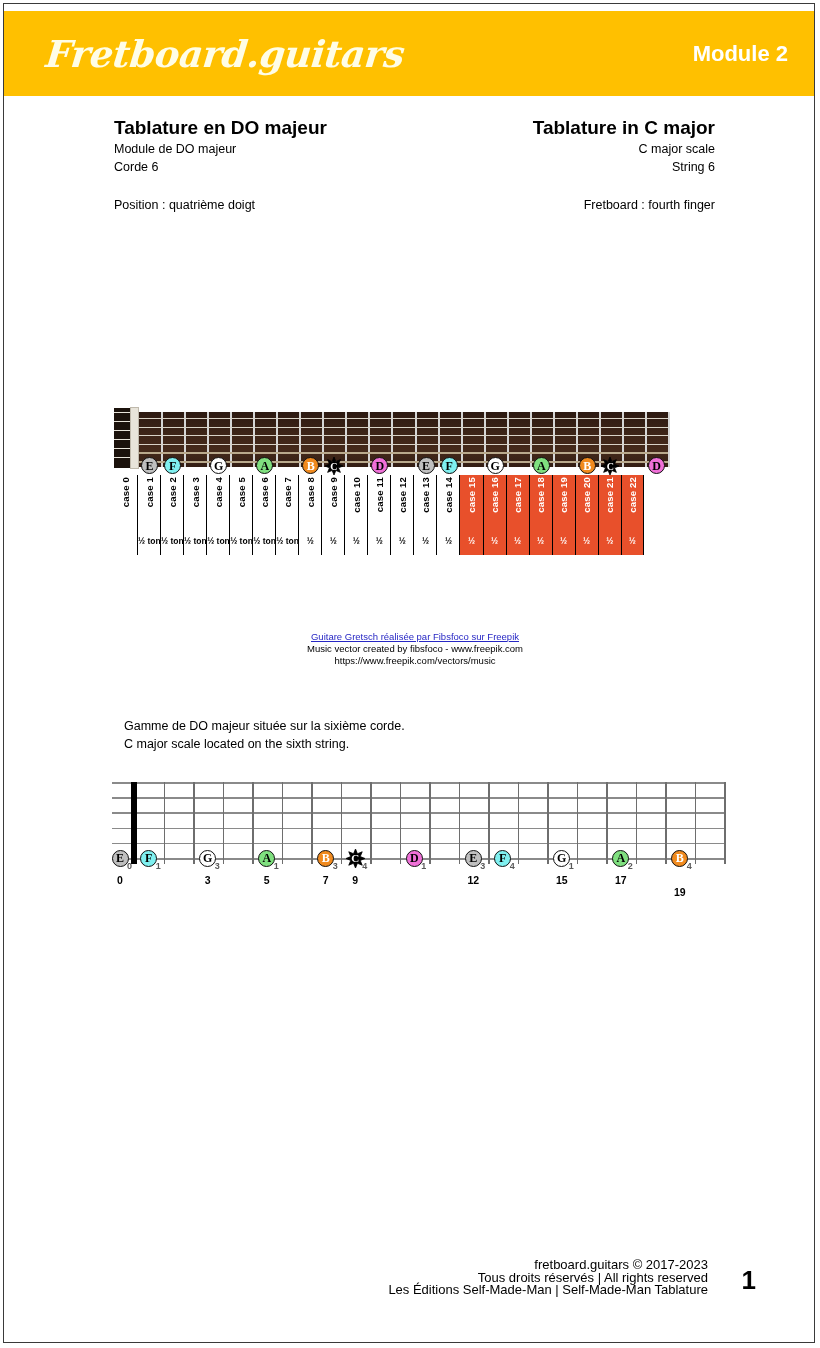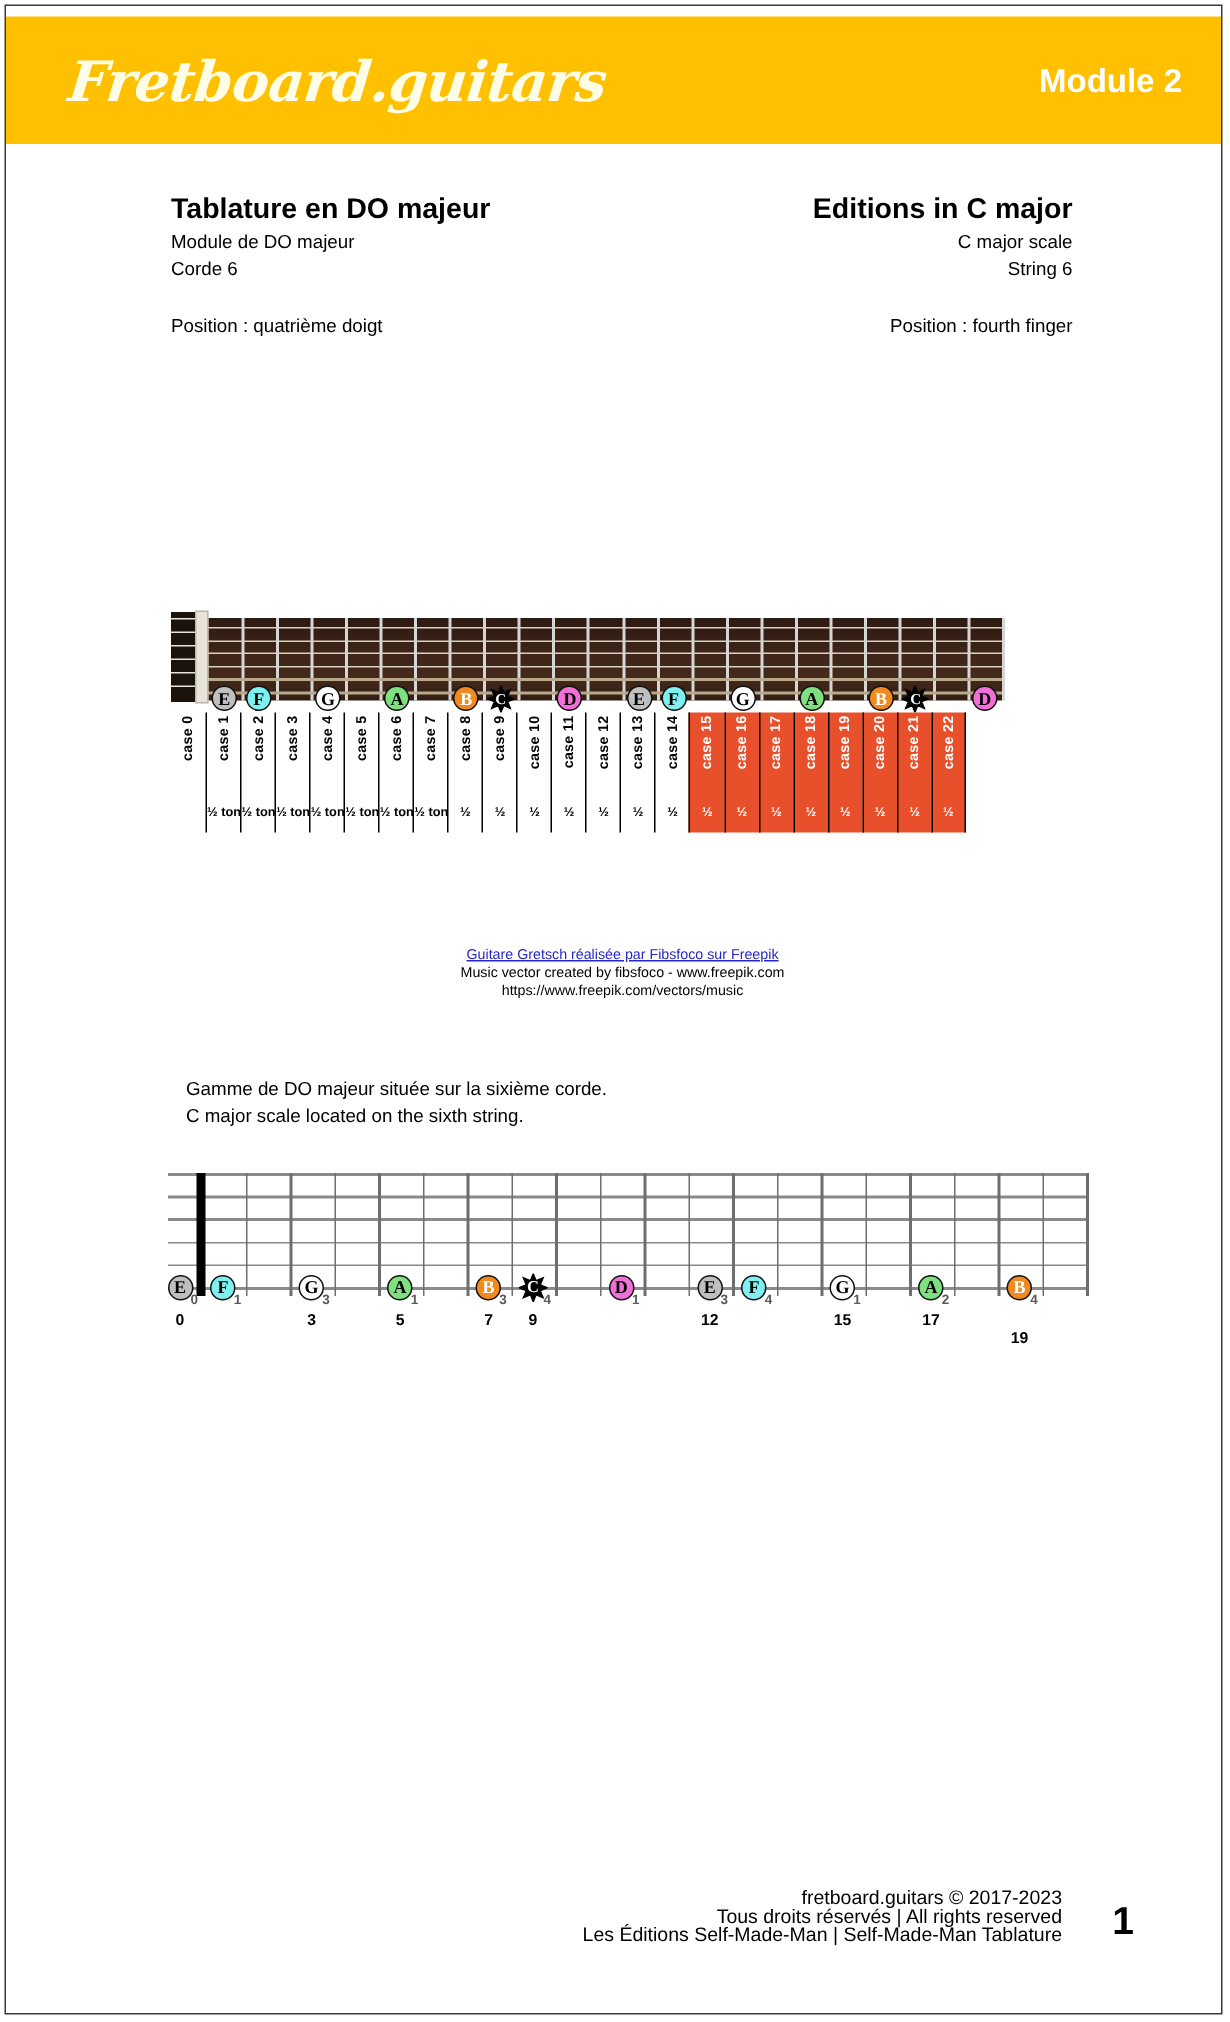--- a/index.html
+++ b/index.html
@@ -57,21 +57,20 @@
     color: #FFFFFF;
     white-space: nowrap;
   }
 
   
   .titles {
     position: absolute;
     left: 0; top: 112px;
     width: 812px;
     height: 110px;
-    margin-top: 12px;
   }
   .col-fr {
     position: absolute;
     left: 110px; top: 0;
     width: 290px;
     text-align: left;
   }
   .col-en {
     position: absolute;
     left: 415px; top: 0;
@@ -408,24 +407,24 @@
   </div>
 
   <div class="titles">
     <div class="col-fr">
       <div class="t-main">Tablature en DO majeur</div>
       <div class="t-sub">Module de DO majeur</div>
       <div class="t-sub">Corde 6</div>
       <div class="t-pos">Position : quatrième doigt</div>
     </div>
     <div class="col-en">
-      <div class="t-main">Editions in C major</div>
+      <div class="t-main">Tablature in C major</div>
       <div class="t-sub">C major scale</div>
       <div class="t-sub">String 6</div>
-      <div class="t-pos">Position : fourth finger</div>
+      <div class="t-pos">Fretboard : fourth finger</div>
     </div>
   </div>
 
   <div class="guitar-area">
     <div class="body-shape">
       
       
       
       
       

